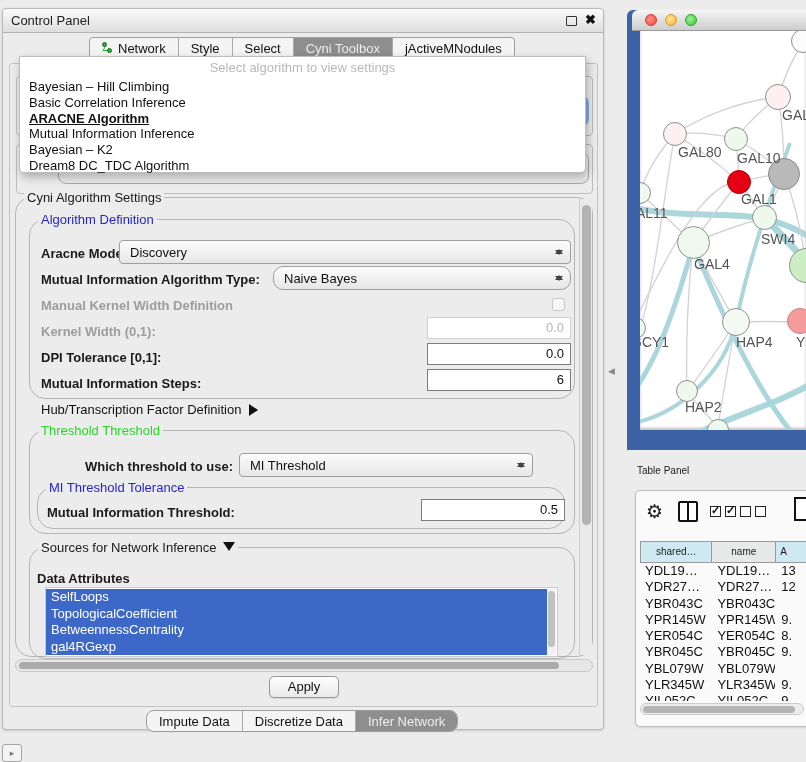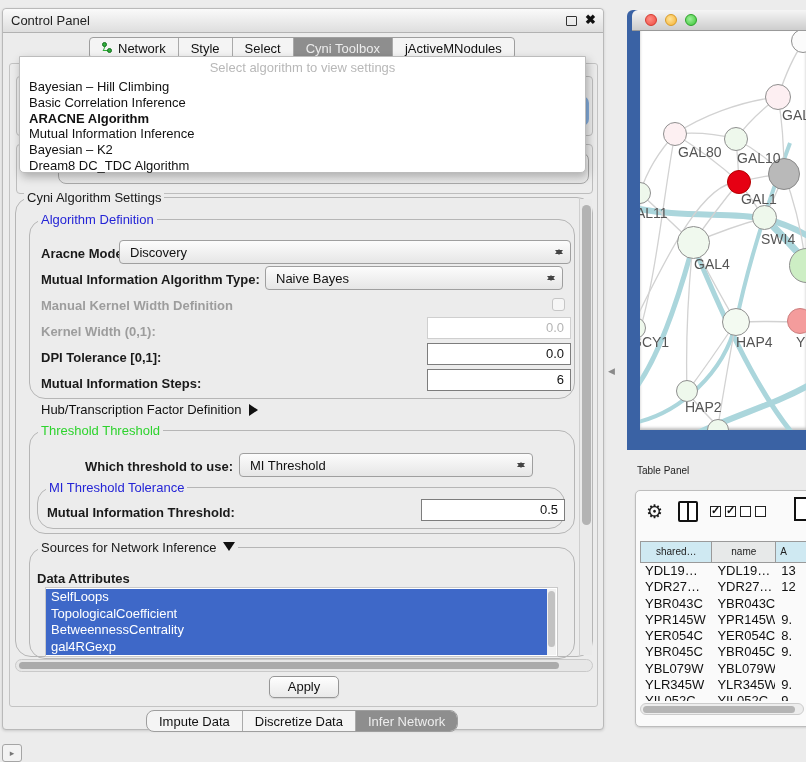--- a/index.html
+++ b/index.html
@@ -38,21 +38,21 @@
     border:3px solid #85aede; border-radius:7px; background:linear-gradient(#fdfdfd,#e8e8e8); }
   .frag-combo { position:absolute; left:54px; top:142px; width:531px; height:32px;
     border:1px solid #a9a9a9; border-radius:8px; background:linear-gradient(#fdfdfd,#e8e8e8); }
 
   
   .dropdown { position:absolute; left:16px; top:47px; width:567px; height:117px; background:#fff;
     border:1px solid #bcbcbc; border-radius:0 0 5px 5px; box-shadow:2px 4px 10px rgba(0,0,0,.28); z-index:30;padding-left:31px; }
   .dd-prompt { position:absolute; left:0; right:0; top:3px; text-align:center; color:#b8b8b8; font-size:13px; }
   .dd-items { position:absolute; left:8px; top:22px; right:2px; }
   .dd-item { height:15.8px; line-height:15.8px; font-size:13px; color:#111; padding-left:1px; white-space:nowrap; }
-  .dd-item.bold { font-weight:bold; }
+  .dd-item.bold { font-weight:bold;text-decoration:underline; }
 
   
   .group { position:absolute; border:1px solid #b6b6b6; border-radius:16px; }
   .group-title { position:absolute; top:-8px; left:8px; background:#ececec; padding:0 3px; font-size:13px; }
   .t-blue { color:#2424d6; } .t-green { color:#2ed32e; } .t-black { color:#1a1a1a; }
 
   .lbl { position:absolute; font-size:13px; white-space:nowrap; }
   .b { font-weight:bold; }
   .dis { color:#9d9d9d; }
 
@@ -198,21 +198,21 @@
 
     <div class="group" style="left:26px; top:210px; width:546px; height:180px;">
       <span class="group-title t-blue">Algorithm Definition</span>
     </div>
     <span class="lbl b" style="left:38px; top:237px; position:absolute;">Aracne Mode:</span>
     <div class="combo" style="left:116px; top:231px; width:452px;">
       <span>Discovery</span>
       <span class="spin"></span>
     </div>
     <span class="lbl b" style="left:38px; top:263px; position:absolute;">Mutual Information Algorithm Type:</span>
-    <div class="combo" style="left:262px; top:257px; width:298px;">
+    <div class="combo" style="left:270px; top:257px; width:298px;border-radius:10px;">
       <span>Naive Bayes</span>
       <span class="spin"></span>
     </div>
     <span class="lbl b dis" style="left:38px; top:289px; position:absolute;">Manual Kernel Width Definition</span>
     <span class="checkbox" style="left:549px; top:289px;"></span>
     <span class="lbl b dis" style="left:38px; top:315px; position:absolute;">Kernel Width (0,1):</span>
     <div class="field disabled" style="left:424px; top:308px; width:144px;">0.0</div>
     <span class="lbl b" style="left:38px; top:341px; position:absolute;">DPI Tolerance [0,1]:</span>
     <div class="field" style="left:424px; top:334px; width:144px;">0.0</div>
     <span class="lbl b" style="left:38px; top:367px; position:absolute;">Mutual Information Steps:</span>

